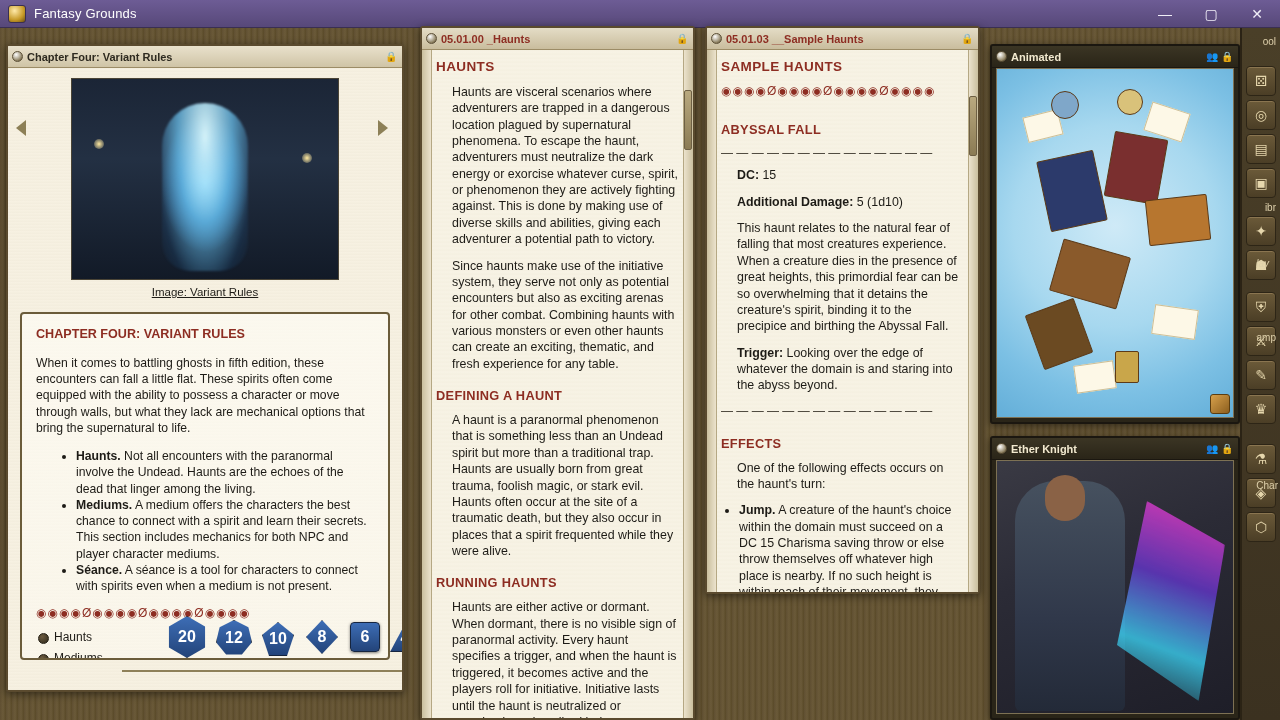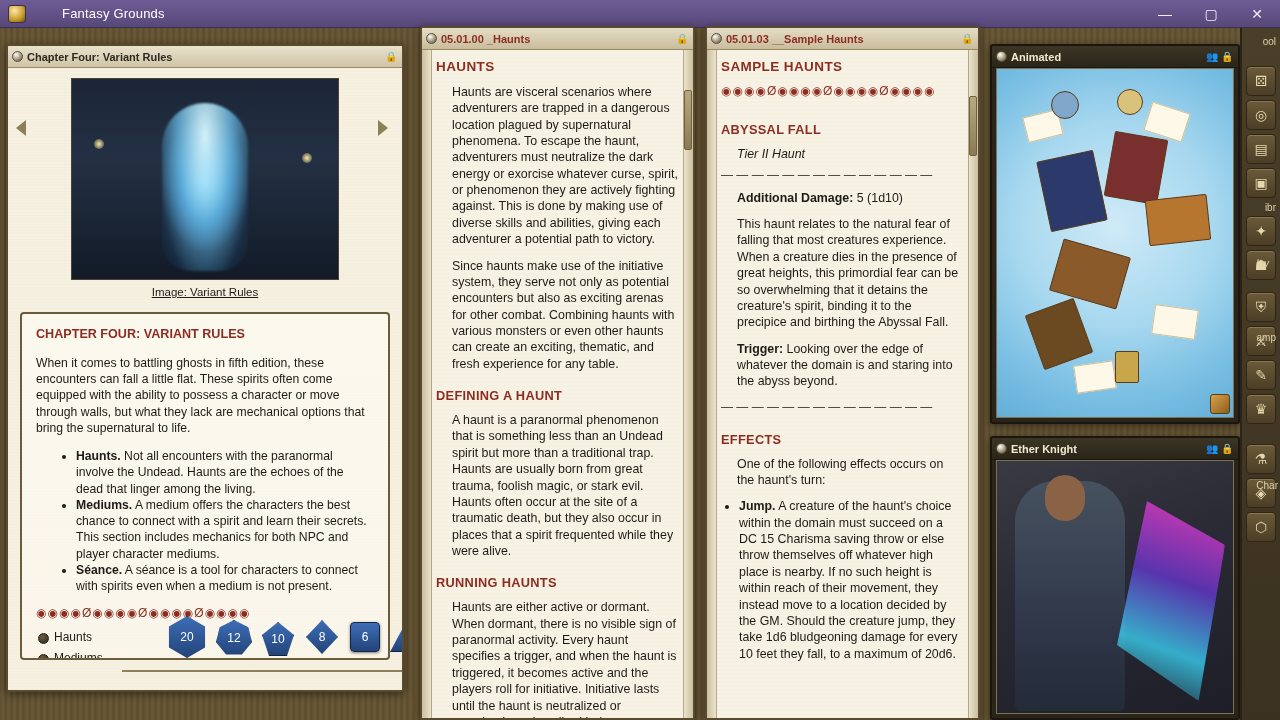--- a/index.html
+++ b/index.html
@@ -17,21 +17,20 @@
     overflow: hidden;
   }
 
   
   .titlebar {
     position: absolute; top: 0; left: 0; width: 1280px; height: 28px;
     background: linear-gradient(#6d5c95, #574879);
     display: flex; align-items: center;
     color: #fff;
     border-bottom: 1px solid #3a2f52;
-    gap: 28px;
   }
   .titlebar .app-icon {
     width: 18px; height: 18px; margin: 0 8px 0 8px;
     border-radius: 3px;
     background: radial-gradient(circle at 35% 30%, #ffe9a8, #c79a28 60%, #6b4f12);
     border: 1px solid #3a2f52;
     flex: none;
   }
   .titlebar .title {
     font-size: 13px; letter-spacing: .2px;
@@ -214,21 +213,21 @@
   }
 
   
   .dicetray {
     position: absolute; left: 110px; bottom: 14px; width: 290px; height: 60px;
   }
   .die {
     position: absolute;
     background: linear-gradient(#3d6db5, #23447a);
     border: 1px solid #16253f;
-    color: #fff; font-size: 12px; font-weight: normal;
+    color: #fff; font-size: 16px; font-weight: bold;
     display: flex; align-items: center; justify-content: center;
     box-shadow: 0 1px 3px rgba(0,0,0,.5);
   }
   .die.d20 { width: 42px; height: 42px; clip-path: polygon(50% 0,93% 25%,93% 75%,50% 100%,7% 75%,7% 25%); }
   .die.d12 { width: 36px; height: 36px; clip-path: polygon(50% 0,90% 20%,100% 62%,72% 96%,28% 96%,0 62%,10% 20%); }
   .die.d10 { width: 32px; height: 34px; clip-path: polygon(50% 0,100% 38%,78% 100%,22% 100%,0 38%); }
   .die.d8  { width: 32px; height: 34px; clip-path: polygon(50% 0,100% 50%,50% 100%,0 50%); }
   .die.d6  { width: 30px; height: 30px; border-radius: 4px; }
   .die.d4  { width: 30px; height: 28px; clip-path: polygon(50% 0,100% 100%,0 100%); }
   .tray-line {
@@ -401,34 +400,34 @@
       <h3>RUNNING HAUNTS</h3>
       <p>Haunts are either active or dormant. When dormant, there is no visible sign of paranormal activity. Every haunt specifies a trigger, and when the haunt is triggered, it becomes active and the players roll for initiative. Initiative lasts until the haunt is neutralized or exorcised, as described below.</p>
 
     </div>
     <div class="sidebar-edge"></div>
     <div class="scroll-edge">
       <div class="scroll-thumb" style="top:40px;"></div>
     </div>
   </div>
 
-  <div class="win refwin" id="win-sample" style="left:705px; top:26px; width:275px; height:694px;">
+  <div class="win refwin" id="win-sample" style="left:705px; top:26px; width:275px; height:568px;">
     <div class="win-head">
       <div class="dot"></div>
       <div class="win-title">05.01.03 __Sample Haunts</div>
       <div class="win-ctrls">
         <span class="lock-ic">🔒</span>
       </div>
     </div>
     <div class="ref-body">
       <h2>SAMPLE HAUNTS</h2>
       <div class="dots-line">◉◉◉◉Ø◉◉◉◉Ø◉◉◉◉Ø◉◉◉◉</div>
       <h3 style="margin-top:22px">ABYSSAL FALL</h3>
-      <p class="ital" style="margin-bottom:6px">Tier II Haunt</p>
       <div class="dash-line">— — — — — — — — — — — — — —</div>
+      <p><span class="kw">DC:</span><span> 15</span></p>
       <p><span class="kw">Additional Damage:</span><span> 5 (1d10)</span></p>
       <p>This haunt relates to the natural fear of falling that most creatures experience. When a creature dies in the presence of great heights, this primordial fear can be so overwhelming that it detains the creature's spirit, binding it to the precipice and birthing the Abyssal Fall.</p>
       <p><span class="kw">Trigger:</span><span> Looking over the edge of whatever the domain is and staring into the abyss beyond.</span></p>
       <div class="dash-line">— — — — — — — — — — — — — —</div>
       <h3 style="">EFFECTS</h3>
       <p>One of the following effects occurs on the haunt's turn:</p>
       <ul>
         <li><span class="kw">Jump.</span><span> A creature of the haunt's choice within the domain must succeed on a DC 15 Charisma saving throw or else throw themselves off whatever high place is nearby. If no such height is within reach of their movement, they instead move to a location decided by the GM. Should the creature jump, they take 1d6 bludgeoning damage for every 10 feet they fall, to a maximum of 20d6.</span></li>
 
       </ul>

